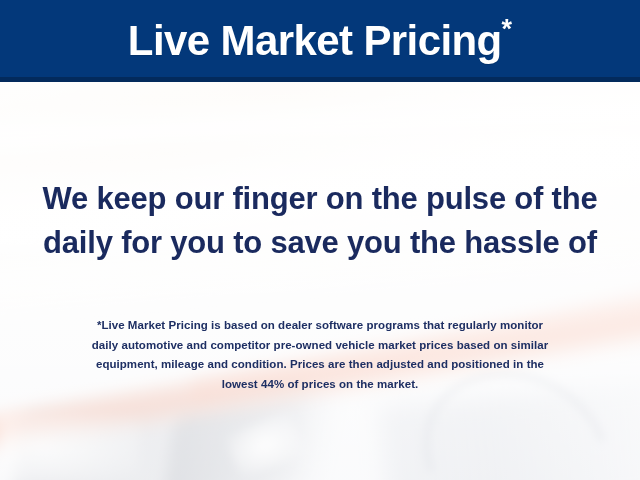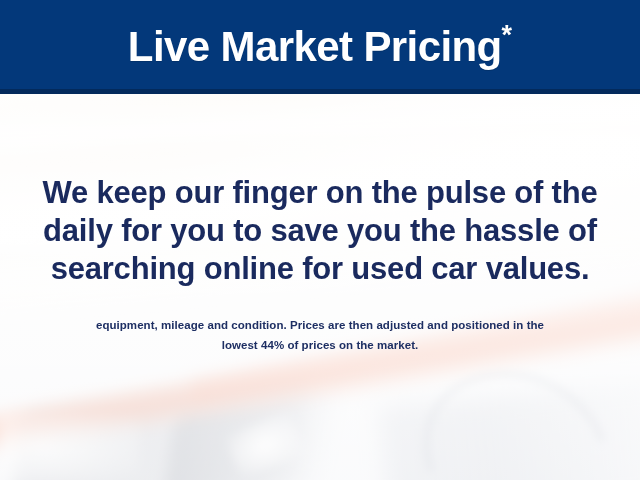--- a/index.html
+++ b/index.html
@@ -248,21 +248,21 @@
         rgba(255,255,255,0.74) 86%,
         rgba(255,255,255,0.70) 100%);
   }
 
   
   .banner {
     position: absolute;
     left: 0;
     top: 0;
     width: 640px;
-    height: 94px;
+    height: 82px;
     background: #03387a;
     display: flex;
     align-items: center;
     justify-content: center;
     box-sizing: border-box;
     padding-bottom: 4px;
     z-index: 5;
   }
 
   .banner-edge {
@@ -307,21 +307,21 @@
     top: 80px;
     width: 596px;
     text-align: center;
     color: #1a2a5e;
     font-size: 31px;
     font-weight: 700;
     line-height: 38px;
     letter-spacing: -0.2px;
   }
 
-  .headline .hl-line { display: block; white-space: nowrap; }
+  .headline .hl-line { display: block; white-space: nowrap; margin-top: 6px; }
 
   .disclaimer {
     position: absolute;
     left: 26px;
     top: 222px;
     width: 588px;
     text-align: center;
     color: #1e2f63;
     font-size: 11.5px;
     font-weight: 700;
@@ -359,23 +359,24 @@
       <span>Live Market Pricing</span><span class="star">*</span>
     </div>
     <div class="banner-edge"></div>
   </div>
 
   <div class="content">
 
     <div class="headline">
       <span class="hl-line">We keep our finger on the pulse of the</span>
       <span class="hl-line">daily for you to save you the hassle of</span>
-      <span class="hl-line">searching online for used car values.</span>
     </div>
 
     <div class="disclaimer">
+      <span class="dc-line">*Live Market Pricing is based on dealer software programs that regularly monitor</span>
+      <span class="dc-line">daily automotive and competitor pre-owned vehicle market prices based on similar</span>
       <span class="dc-line">equipment, mileage and condition. Prices are then adjusted and positioned in the</span>
       <span class="dc-line">lowest 44% of prices on the market.</span>
     </div>
 
   </div>
 
 </div>
 
 </body></html>

